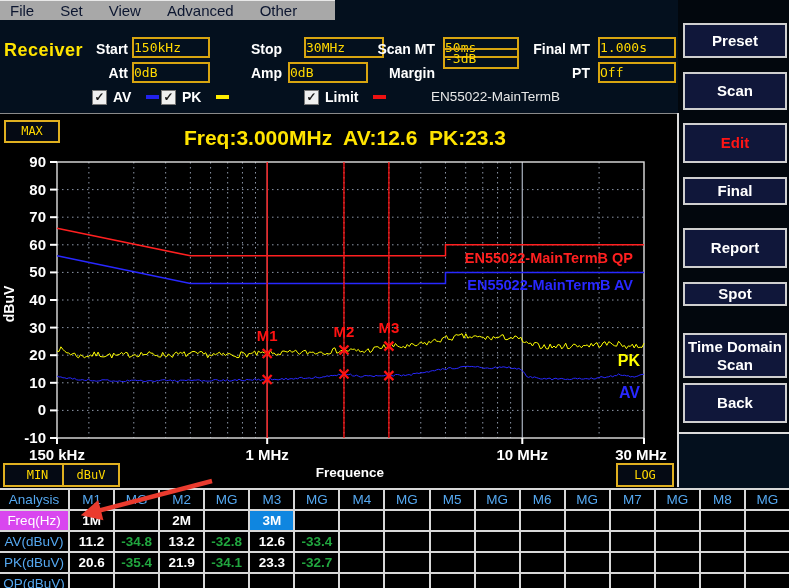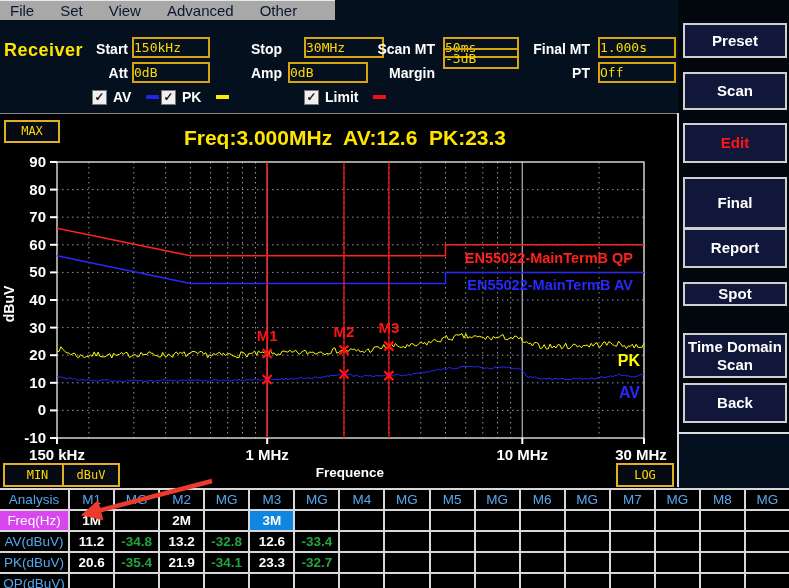--- a/index.html
+++ b/index.html
@@ -95,27 +95,28 @@
   <div class="abs cbgroup" style="left:161px;top:89px;">
     <div class="cbox">✓</div>
     <span class="cblabel">PK</span>
     <div class="trace-dash" style="background: rgb(255, 238, 0);"></div>
   </div>
   <div class="abs cbgroup" style="left:304px;top:89px;">
     <div class="cbox">✓</div>
     <span class="cblabel">Limit</span>
     <div class="trace-dash" style="background: rgb(238, 17, 17);"></div>
   </div>
+  <span class="abs std-label" style="left:431px;top:89px;">EN55022-MainTermB</span>
 
   <div class="abs right-strip"></div>
   <div id="side-buttons">
       <div class="sidebtn" style="top: 23px; height: 35px; color: rgb(255, 255, 255); text-align: center;">Preset</div>
       <div class="sidebtn" style="top: 72px; height: 38px; color: rgb(255, 255, 255);">Scan</div>
       <div class="sidebtn" style="top: 123px; height: 40px; color: rgb(255, 21, 21);">Edit</div>
-      <div class="sidebtn" style="top: 177px; height: 52px; color: rgb(255, 255, 255);">Final</div>
+      <div class="sidebtn" style="top: 177px; height: 28px; color: rgb(255, 255, 255);">Final</div>
       <div class="sidebtn" style="top: 228px; height: 40px; color: rgb(255, 255, 255);">Report</div>
       <div class="sidebtn" style="top: 282px; height: 24px; color: rgb(255, 255, 255);">Spot</div>
       <div class="sidebtn" style="top: 333px; height: 45px; color: rgb(255, 255, 255);">Time Domain Scan</div>
       <div class="sidebtn" style="top: 383px; height: 40px; color: rgb(255, 255, 255);">Back</div>
     </div>
   <div class="abs vline"></div>
   <div class="abs hline"></div>
 
   <div class="abs chart-panel">
     <svg id="chart-svg" width="677" height="374" viewBox="0 0 677 374">

